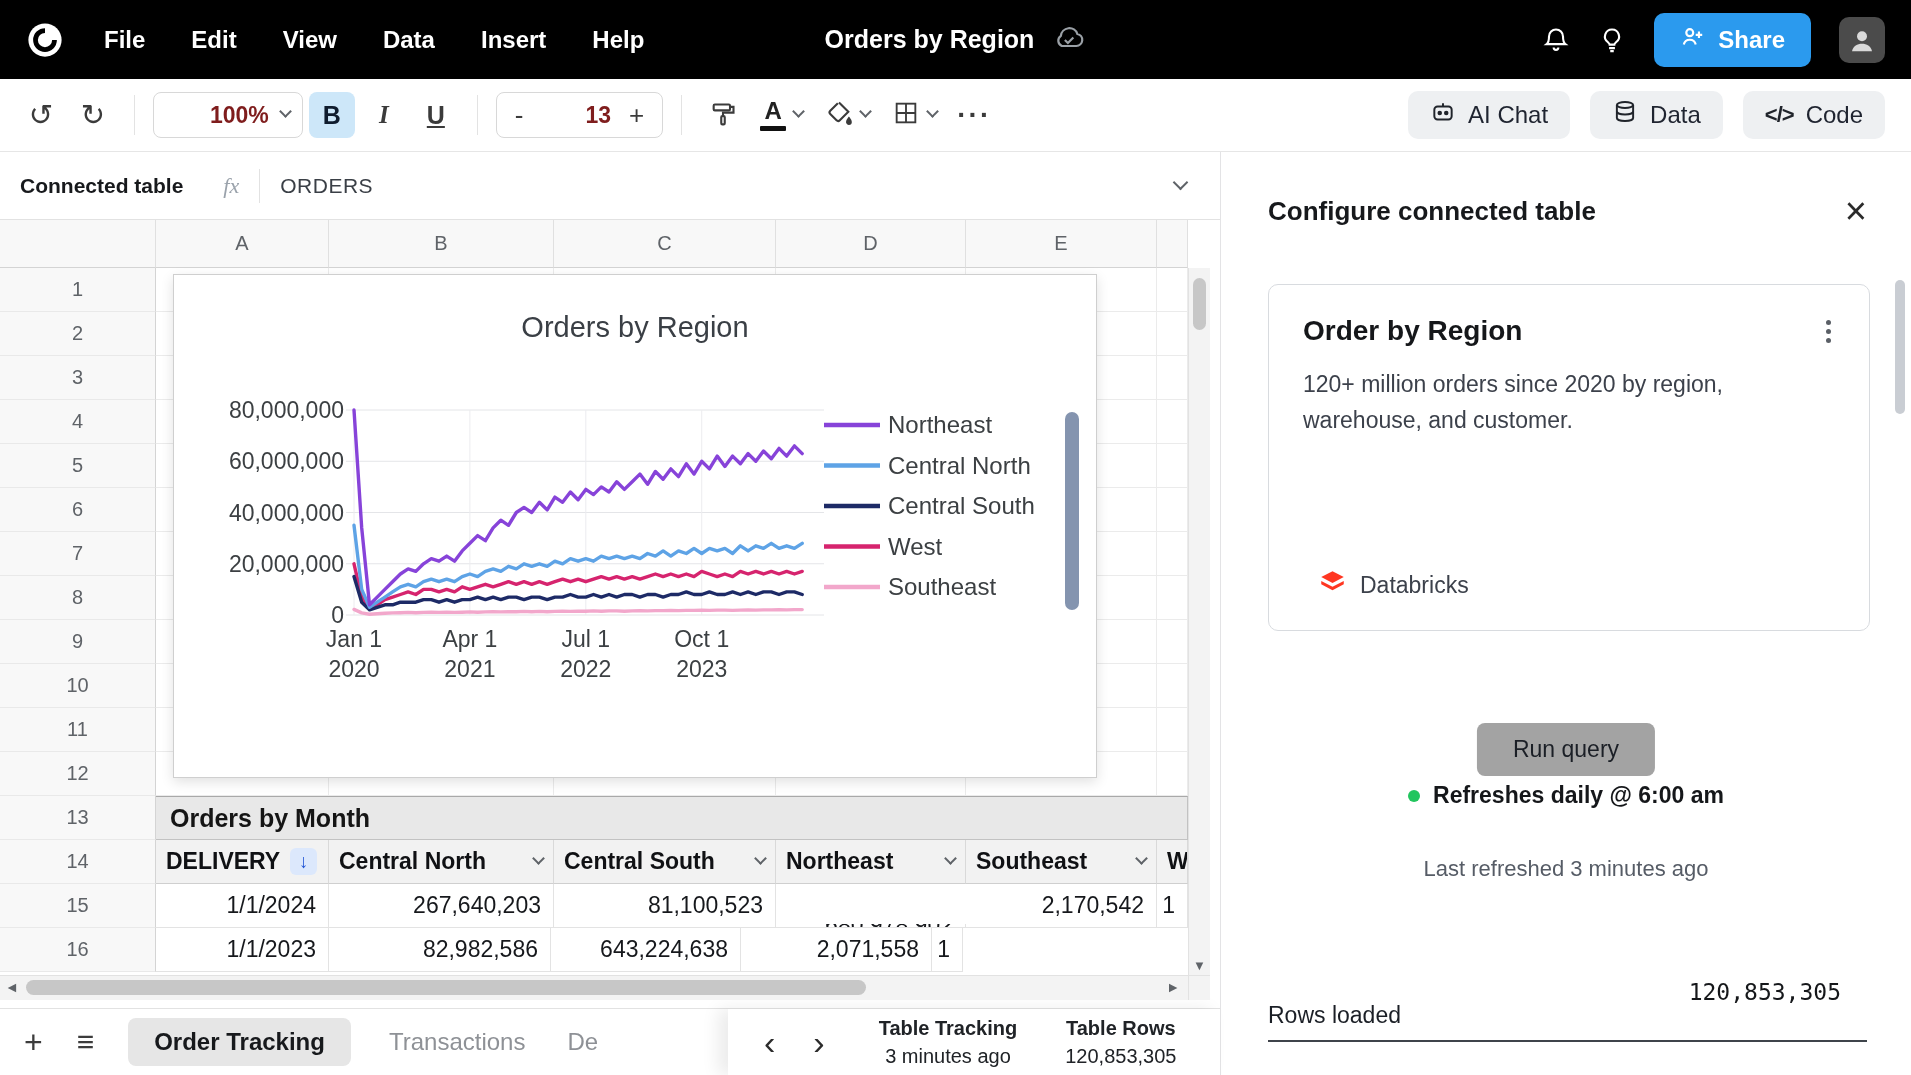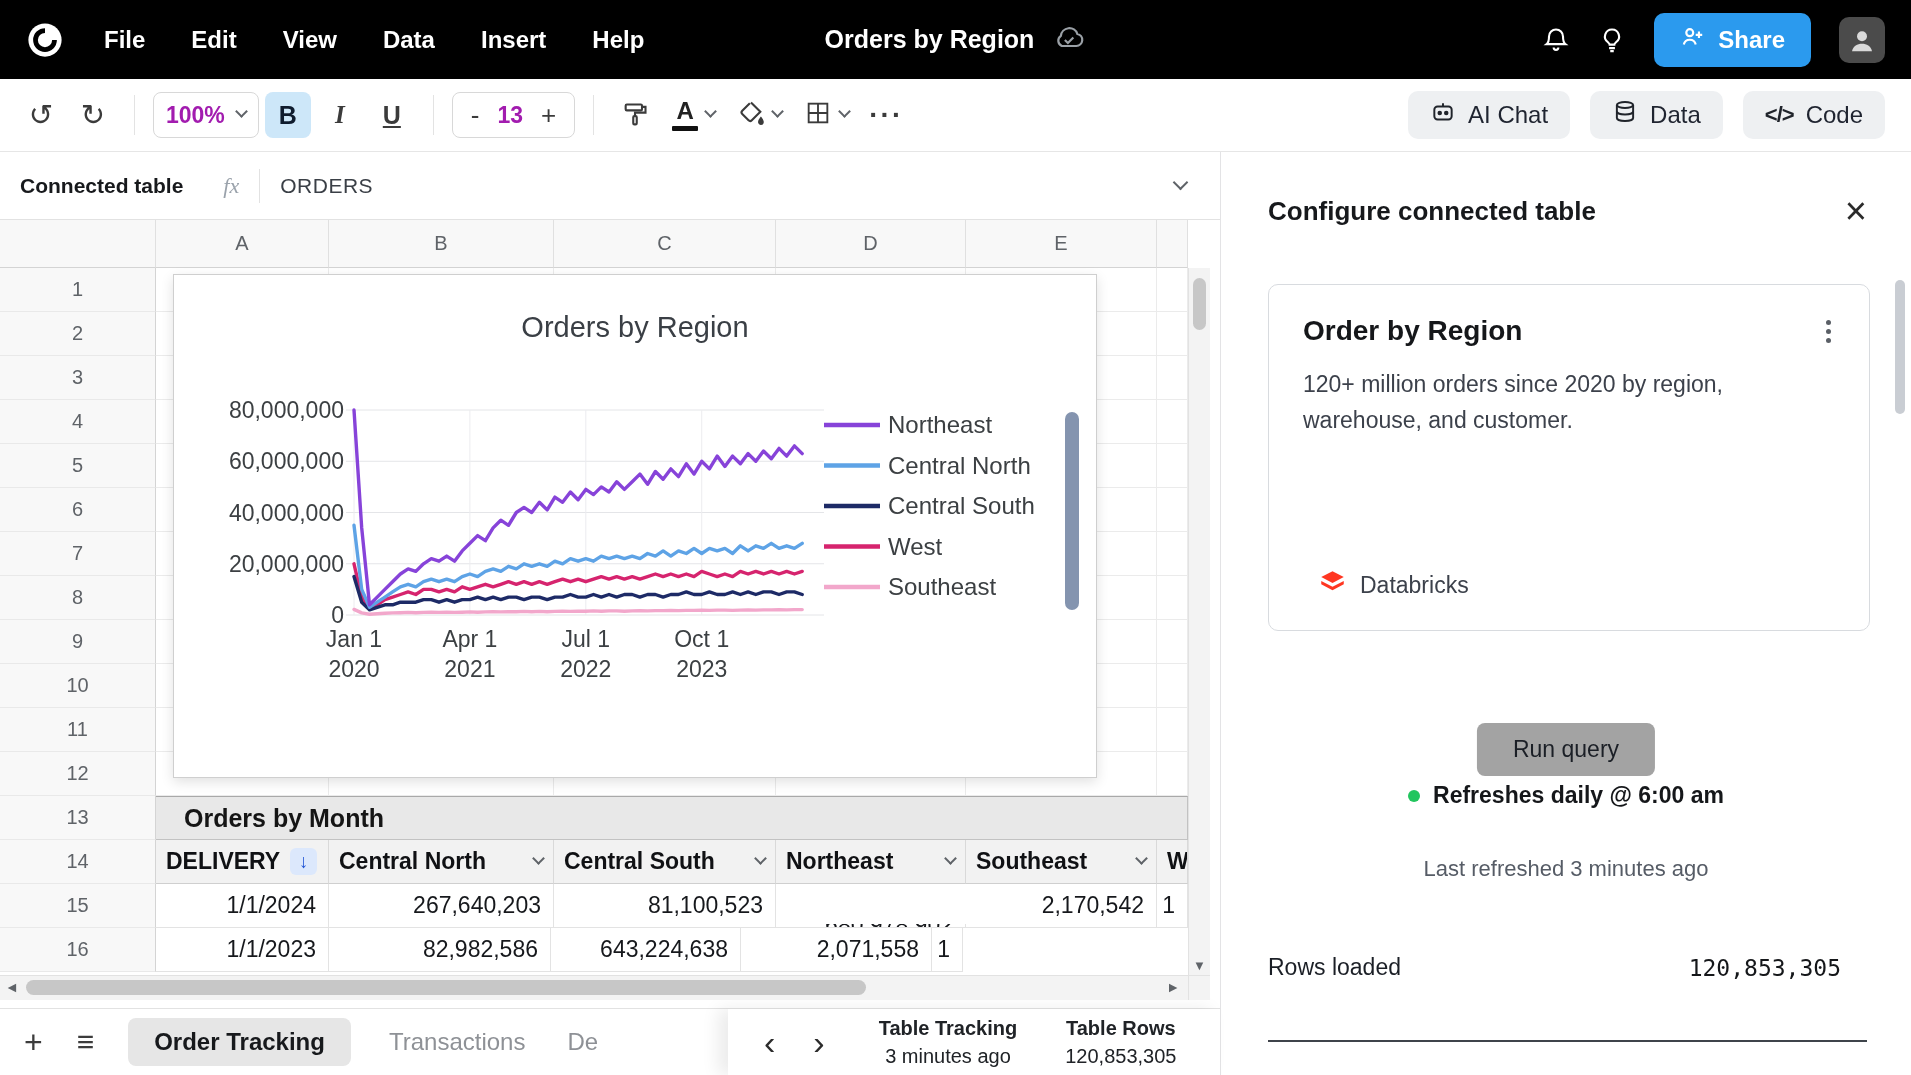--- a/index.html
+++ b/index.html
@@ -31,21 +31,21 @@
     display:flex; align-items:center; justify-content:center; font-size:25px; color:#3b3b3b;
     cursor:pointer; font-family:inherit; }
   .tool-btn.arrow { font-size:29px; }
   .b-active { background:#cde7f9; font-weight:800; color:#0f1c2e; }
   .italic-g { font-family:"Liberation Serif",serif; font-style:italic; font-weight:600; }
   .underline-g { text-decoration:underline; font-weight:600; }
   .bold-g { font-weight:800; }
   .sep { width:1px; height:40px; background:#e3e3e3; margin:0 12px; flex:none; }
   .fgroup { border:1.5px solid #d8d8d8; border-radius:8px; height:46px;
     display:flex; align-items:center; padding:0 12px; gap:12px; }
-  .fgroup .val { font-size:23px; font-weight:600; color:#a21caf; }
+  .fgroup .val { font-size:23px; font-weight:600; color:#7f1d1d;margin-left:44px; }
   .fgroup button { border:none; background:none; font-size:26px; color:#3b3b3b; cursor:pointer;
     padding:0 6px; font-family:inherit; }
   .chev { width:11px; height:11px; border-right:2.5px solid #5f6368; border-bottom:2.5px solid #5f6368;
     transform:rotate(45deg); display:inline-block; margin-top:-7px; flex:none; }
   .chev.sm { width:9px; height:9px; border-width:2px; }
   .combo { display:flex; align-items:center; gap:8px; padding:0 8px; height:46px; border-radius:8px; cursor:pointer; }
   .a-color { display:flex; flex-direction:column; align-items:center; line-height:1; }
   .a-color .A { font-size:24px; font-weight:700; color:#222; }
   .a-color .bar { width:26px; height:5px; background:#111; margin-top:3px; border-radius:1px; }
   .more-dots { font-size:28px; font-weight:700; letter-spacing:2px; color:#3b3b3b; }
@@ -73,21 +73,21 @@
   .ghrow { display:flex; height:48px; }
   .gh { background:#f8f8f8; border-bottom:1px solid #d4d4d4; border-right:1px solid #e0e0e0;
     display:flex; align-items:center; justify-content:center; font-size:20px; color:#5f6368; flex:none; }
   .grid-rows { height:707px; overflow:hidden; }
   .grow { display:flex; height:44px; }
   .rh { width:156px; background:#f8f8f8; border-right:1px solid #d4d4d4; border-bottom:1px solid #e9e9e9;
     display:flex; align-items:center; justify-content:center; font-size:20px; color:#5f6368; flex:none; }
   .gc { border-right:1px solid #ebebeb; border-bottom:1px solid #ebebeb; background:#fff; flex:none; }
   .t-title { background:#e8e8e8; border-top:1px solid #a9a9a9; border-bottom:1px solid #c2c2c2;
     border-right:1px solid #c2c2c2; font-weight:700; font-size:25px; color:#151515;
-    display:flex; align-items:center; padding-left:28px; flex:none; }
+    display:flex; align-items:center; padding-left:14px; flex:none; }
   .th { background:#f2f2f2; border-right:1px solid #d9d9d9; border-bottom:1px solid #cfcfcf;
     font-weight:700; font-size:23px; color:#101114; display:flex; align-items:center;
     padding:0 10px; gap:10px; overflow:hidden; white-space:nowrap; flex:none; }
   .th .chev { margin-left:auto; }
   .sort-badge { width:27px; height:27px; border-radius:6px; background:#dce8fc; color:#2457d6;
     font-size:19px; font-weight:700; display:flex; align-items:center; justify-content:center; flex:none; }
   .td { font-size:23px; color:#16181c; display:flex; align-items:center; justify-content:flex-end;
     padding:0 12px; border-right:1px solid #e3e3e3; border-bottom:1px solid #e3e3e3; background:#fff;
     overflow:hidden; white-space:nowrap; flex:none; }
 
@@ -145,21 +145,21 @@
   .run-btn { position:absolute; top:531px; left:50%; transform:translateX(-50%); background:#a3a3a3;
     border:none; border-radius:8px; padding:13px 36px; font-size:23px; color:#1b1f26; font-weight:500;
     cursor:pointer; font-family:inherit;margin-top:40px; }
   .refresh-row { position:absolute; top:630px; left:0; right:0; display:flex; justify-content:center;
     align-items:center; gap:13px; font-size:23px; font-weight:700; color:#15171a; }
   .gdot { width:12px; height:12px; border-radius:50%; background:#22c55e; flex:none; }
   .last-refreshed { position:absolute; top:704px; left:0; right:0; text-align:center;
     font-size:22px; color:#565c66; }
   .rows-row { position:absolute; top:802px; left:47px; right:70px; display:flex;
     justify-content:space-between; align-items:center; }
-  .rows-label { font-size:23px; color:#1b1f26; }
+  .rows-label { font-size:23px; color:#1b1f26;margin-top:48px; }
   .rows-value { font-family:"DejaVu Sans Mono",monospace; font-size:23px; color:#15171a; }
   .panel-divider { position:absolute; top:888px; left:47px; right:44px; height:2px; background:#3f444b; }
   .panel-scroll { position:absolute; top:128px; right:6px; width:10px; height:134px;
     background:#c9cdd3; border-radius:5px; }
 </style>
 </head>
 <body>
 
 <div class="app">
 

